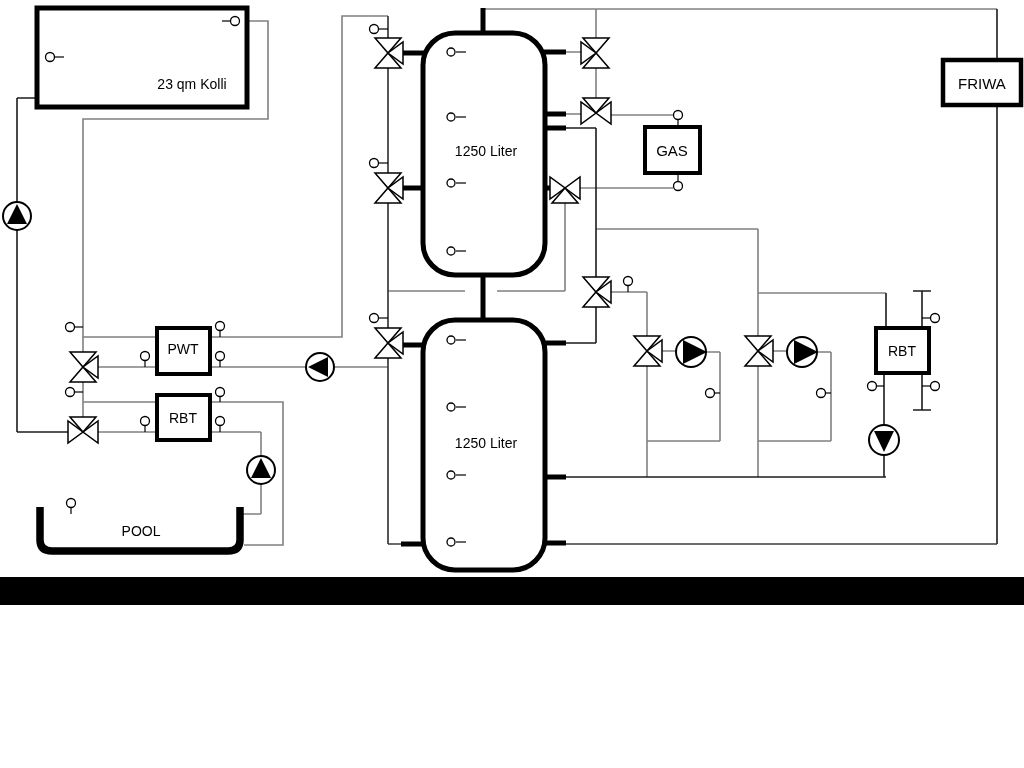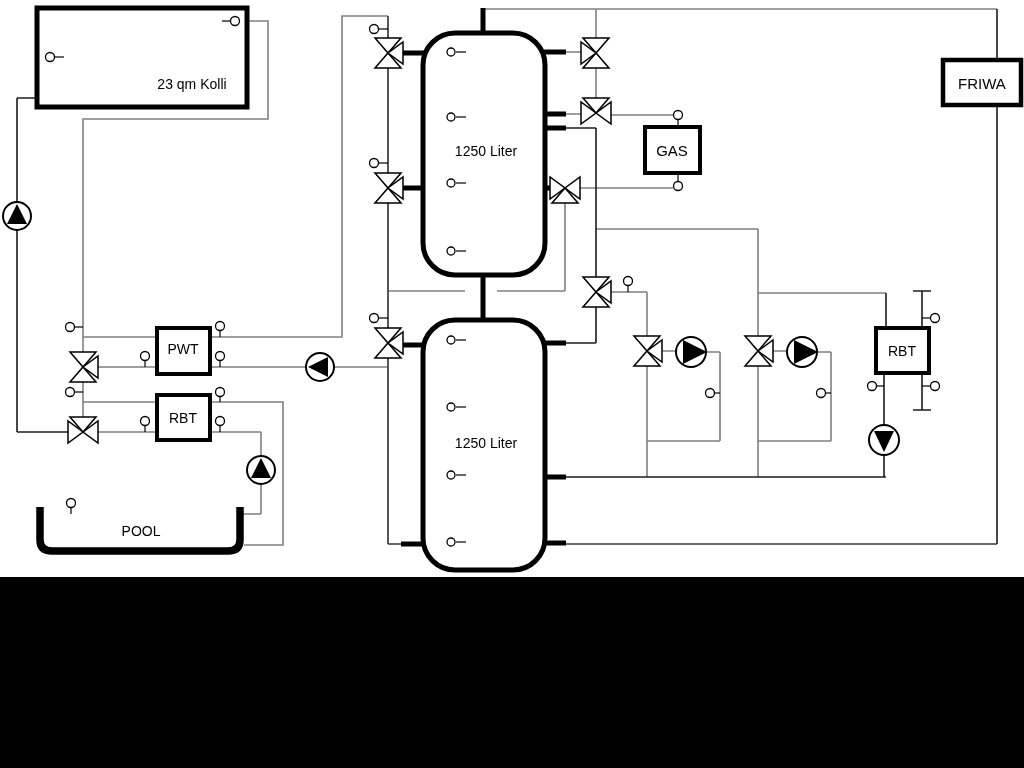--- a/index.html
+++ b/index.html
@@ -1,16 +1,16 @@
 <!DOCTYPE html>
 <html><head>
 <meta charset="utf-8">
 <style>
   html,body{margin:0;padding:0;background:#ffffff;}
-  .stage{position:relative;width:1024px;height:768px;background:#ffffff;overflow:hidden;}
+  .stage{position:relative;width:1024px;height:605px;background:#ffffff;overflow:hidden;}
   svg{display:block;}
   .pipe{stroke:#808080;stroke-width:1.6;fill:none;}
   .pipeb{stroke:#1c1c1c;stroke-width:1.6;fill:none;}
   .piped{stroke:#3a3a3a;stroke-width:1.7;fill:none;}
   .thick{stroke:#000000;stroke-width:5;fill:none;}
   .tank{fill:#ffffff;stroke:#000000;stroke-width:5;}
   .box{fill:#ffffff;stroke:#000000;stroke-width:4;}
   .valve{fill:#ffffff;stroke:#000000;stroke-width:1.5;stroke-linejoin:miter;}
   .pumpc{fill:#ffffff;stroke:#000000;stroke-width:2;}
   .pumpt{fill:#000000;stroke:none;}

